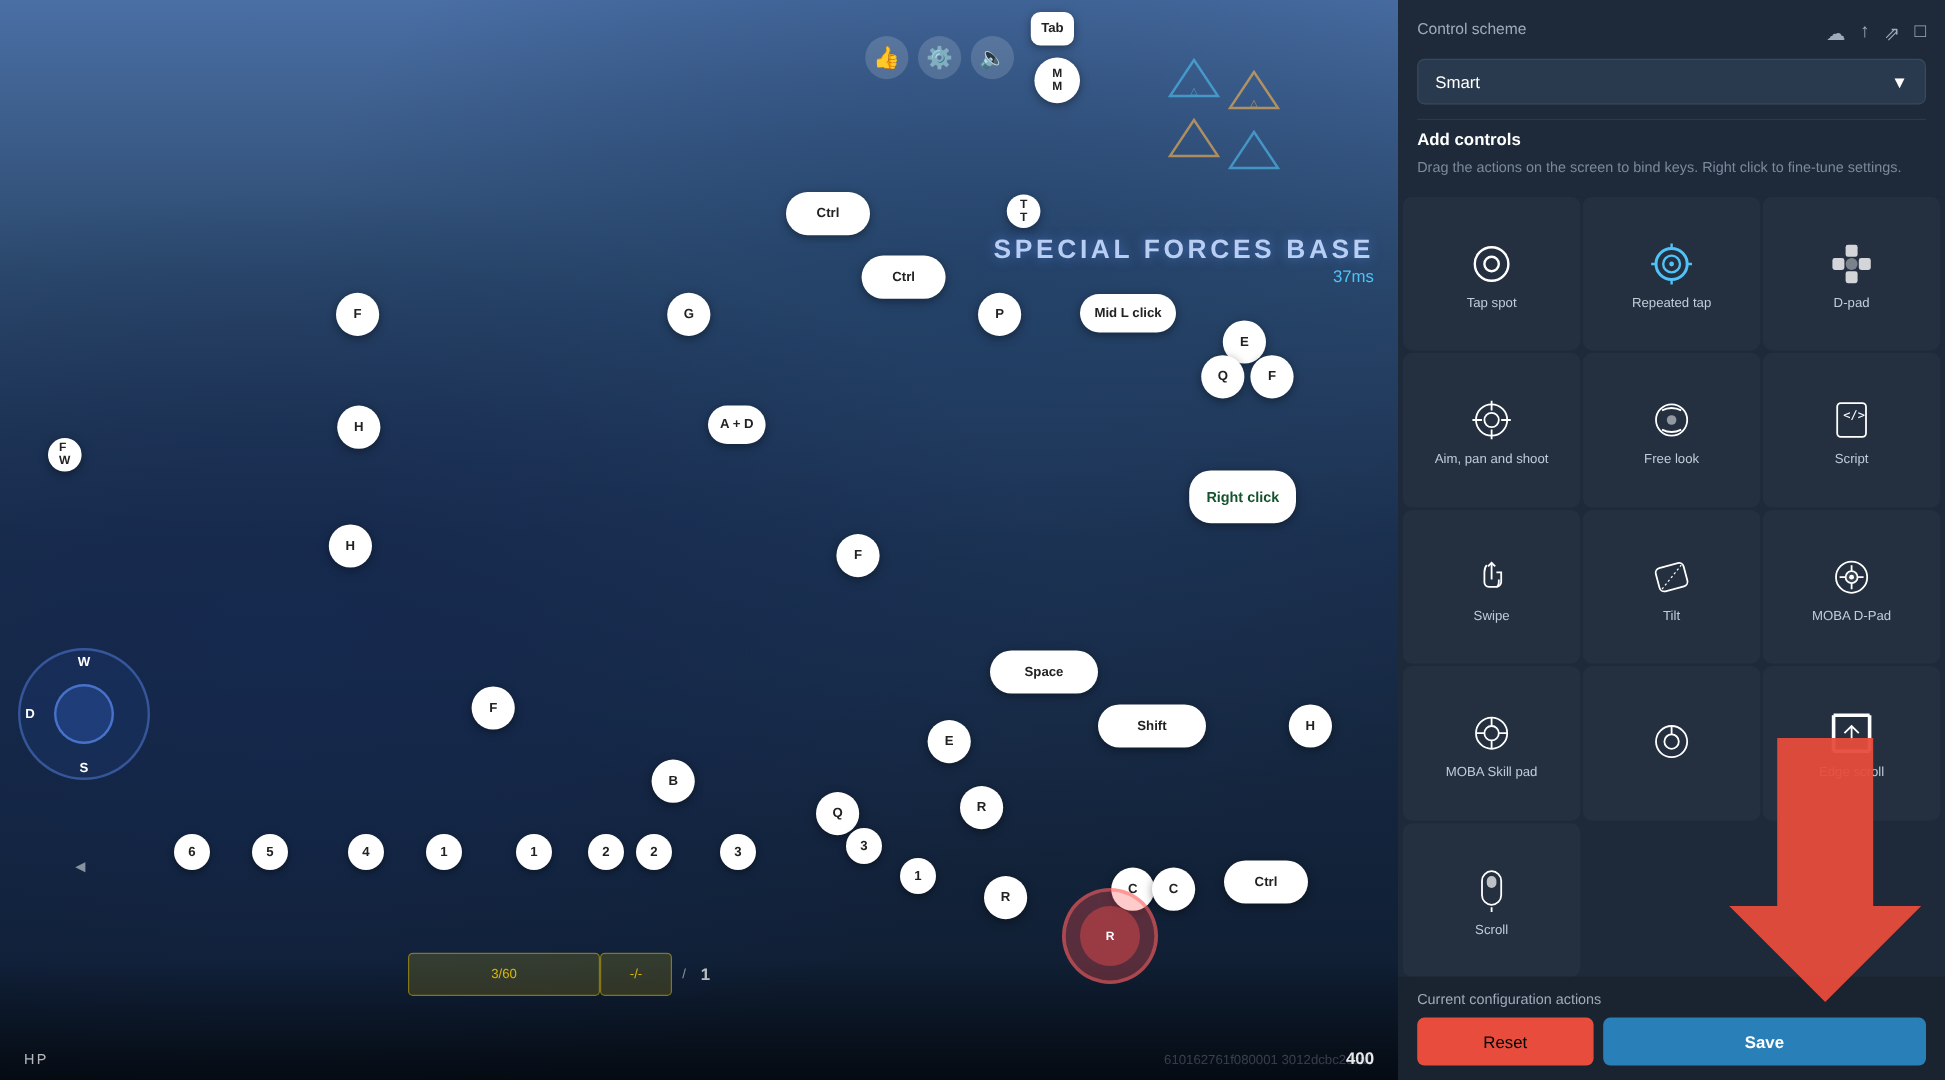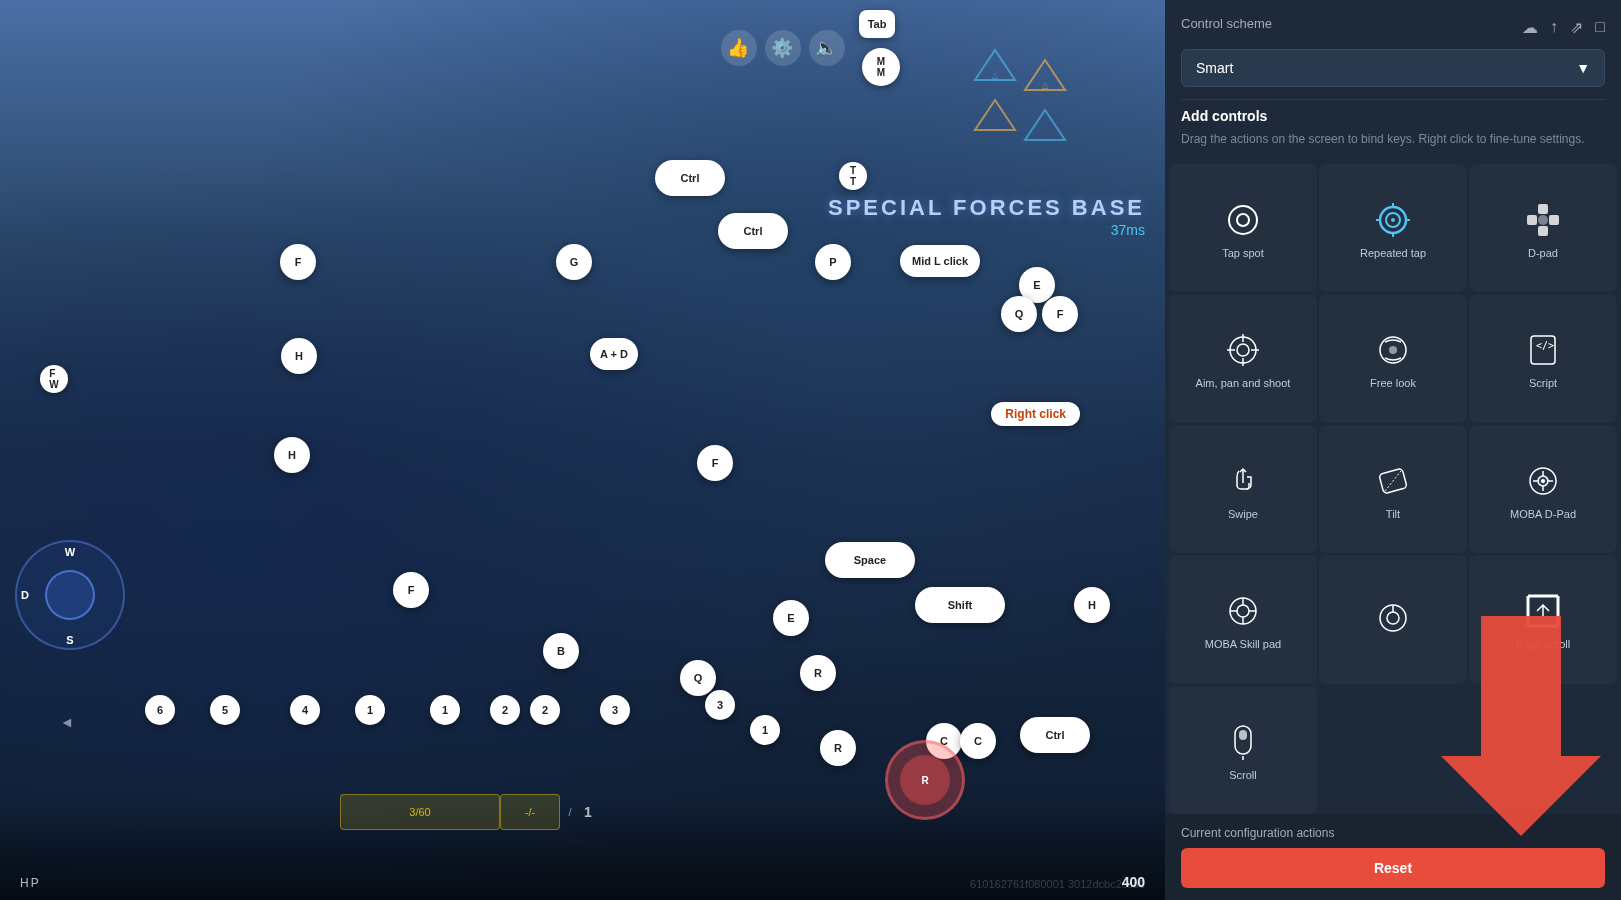--- a/index.html
+++ b/index.html
@@ -90,31 +90,30 @@
       box-shadow: 0 2px 8px rgba(0,0,0,0.4);
       cursor: pointer;
       z-index: 10;
     }
 
     
     .right-click-btn {
       position: absolute;
       background: white;
       border-radius: 18px;
-      height: 24px;
+      height: 44px;
       padding: 0 14px;
       display: flex;
       align-items: center;
       font-size: 12px;
       font-weight: 700;
-      color: #c2410c;
+      color: #14532d;
       box-shadow: 0 2px 8px rgba(0,0,0,0.4);
       cursor: pointer;
       z-index: 10;
-      margin-top: 10px;
     }
 
     
     .combo-btn {
       position: absolute;
       background: white;
       border-radius: 18px;
       height: 32px;
       padding: 0 10px;
       display: flex;
@@ -380,23 +379,23 @@
       display: flex;
       gap: 8px;
     }
 
     .btn-reset {
       flex: 1;
       padding: 12px;
       background: #e74c3c;
       border: none;
       border-radius: 6px;
-      color: #ffffff;
+      color: #000000;
       font-size: 14px;
-      font-weight: 700;
+      font-weight: 400;
       cursor: pointer;
     }
 
     .btn-save {
       flex: 2;
       padding: 12px;
       background: #2980b9;
       border: none;
       border-radius: 6px;
       color: white;
@@ -809,20 +808,21 @@
 
     <div class="control-item" style="background:transparent;">
     </div>
 
   </div>
 
   <div class="panel-footer">
     <div class="current-config-label">Current configuration actions</div>
     <div class="footer-buttons">
       <button class="btn-reset">Reset</button>
+      <button class="btn-save">Save</button>
     </div>
   </div>
 
   <div class="red-arrow">
     <svg width="200" height="220" viewBox="0 0 200 220">
       <polygon points="60,0 140,0 140,140 180,140 100,220 20,140 60,140" fill="#e74c3c" opacity="0.95"></polygon>
     </svg>
   </div>
 </div>
 

